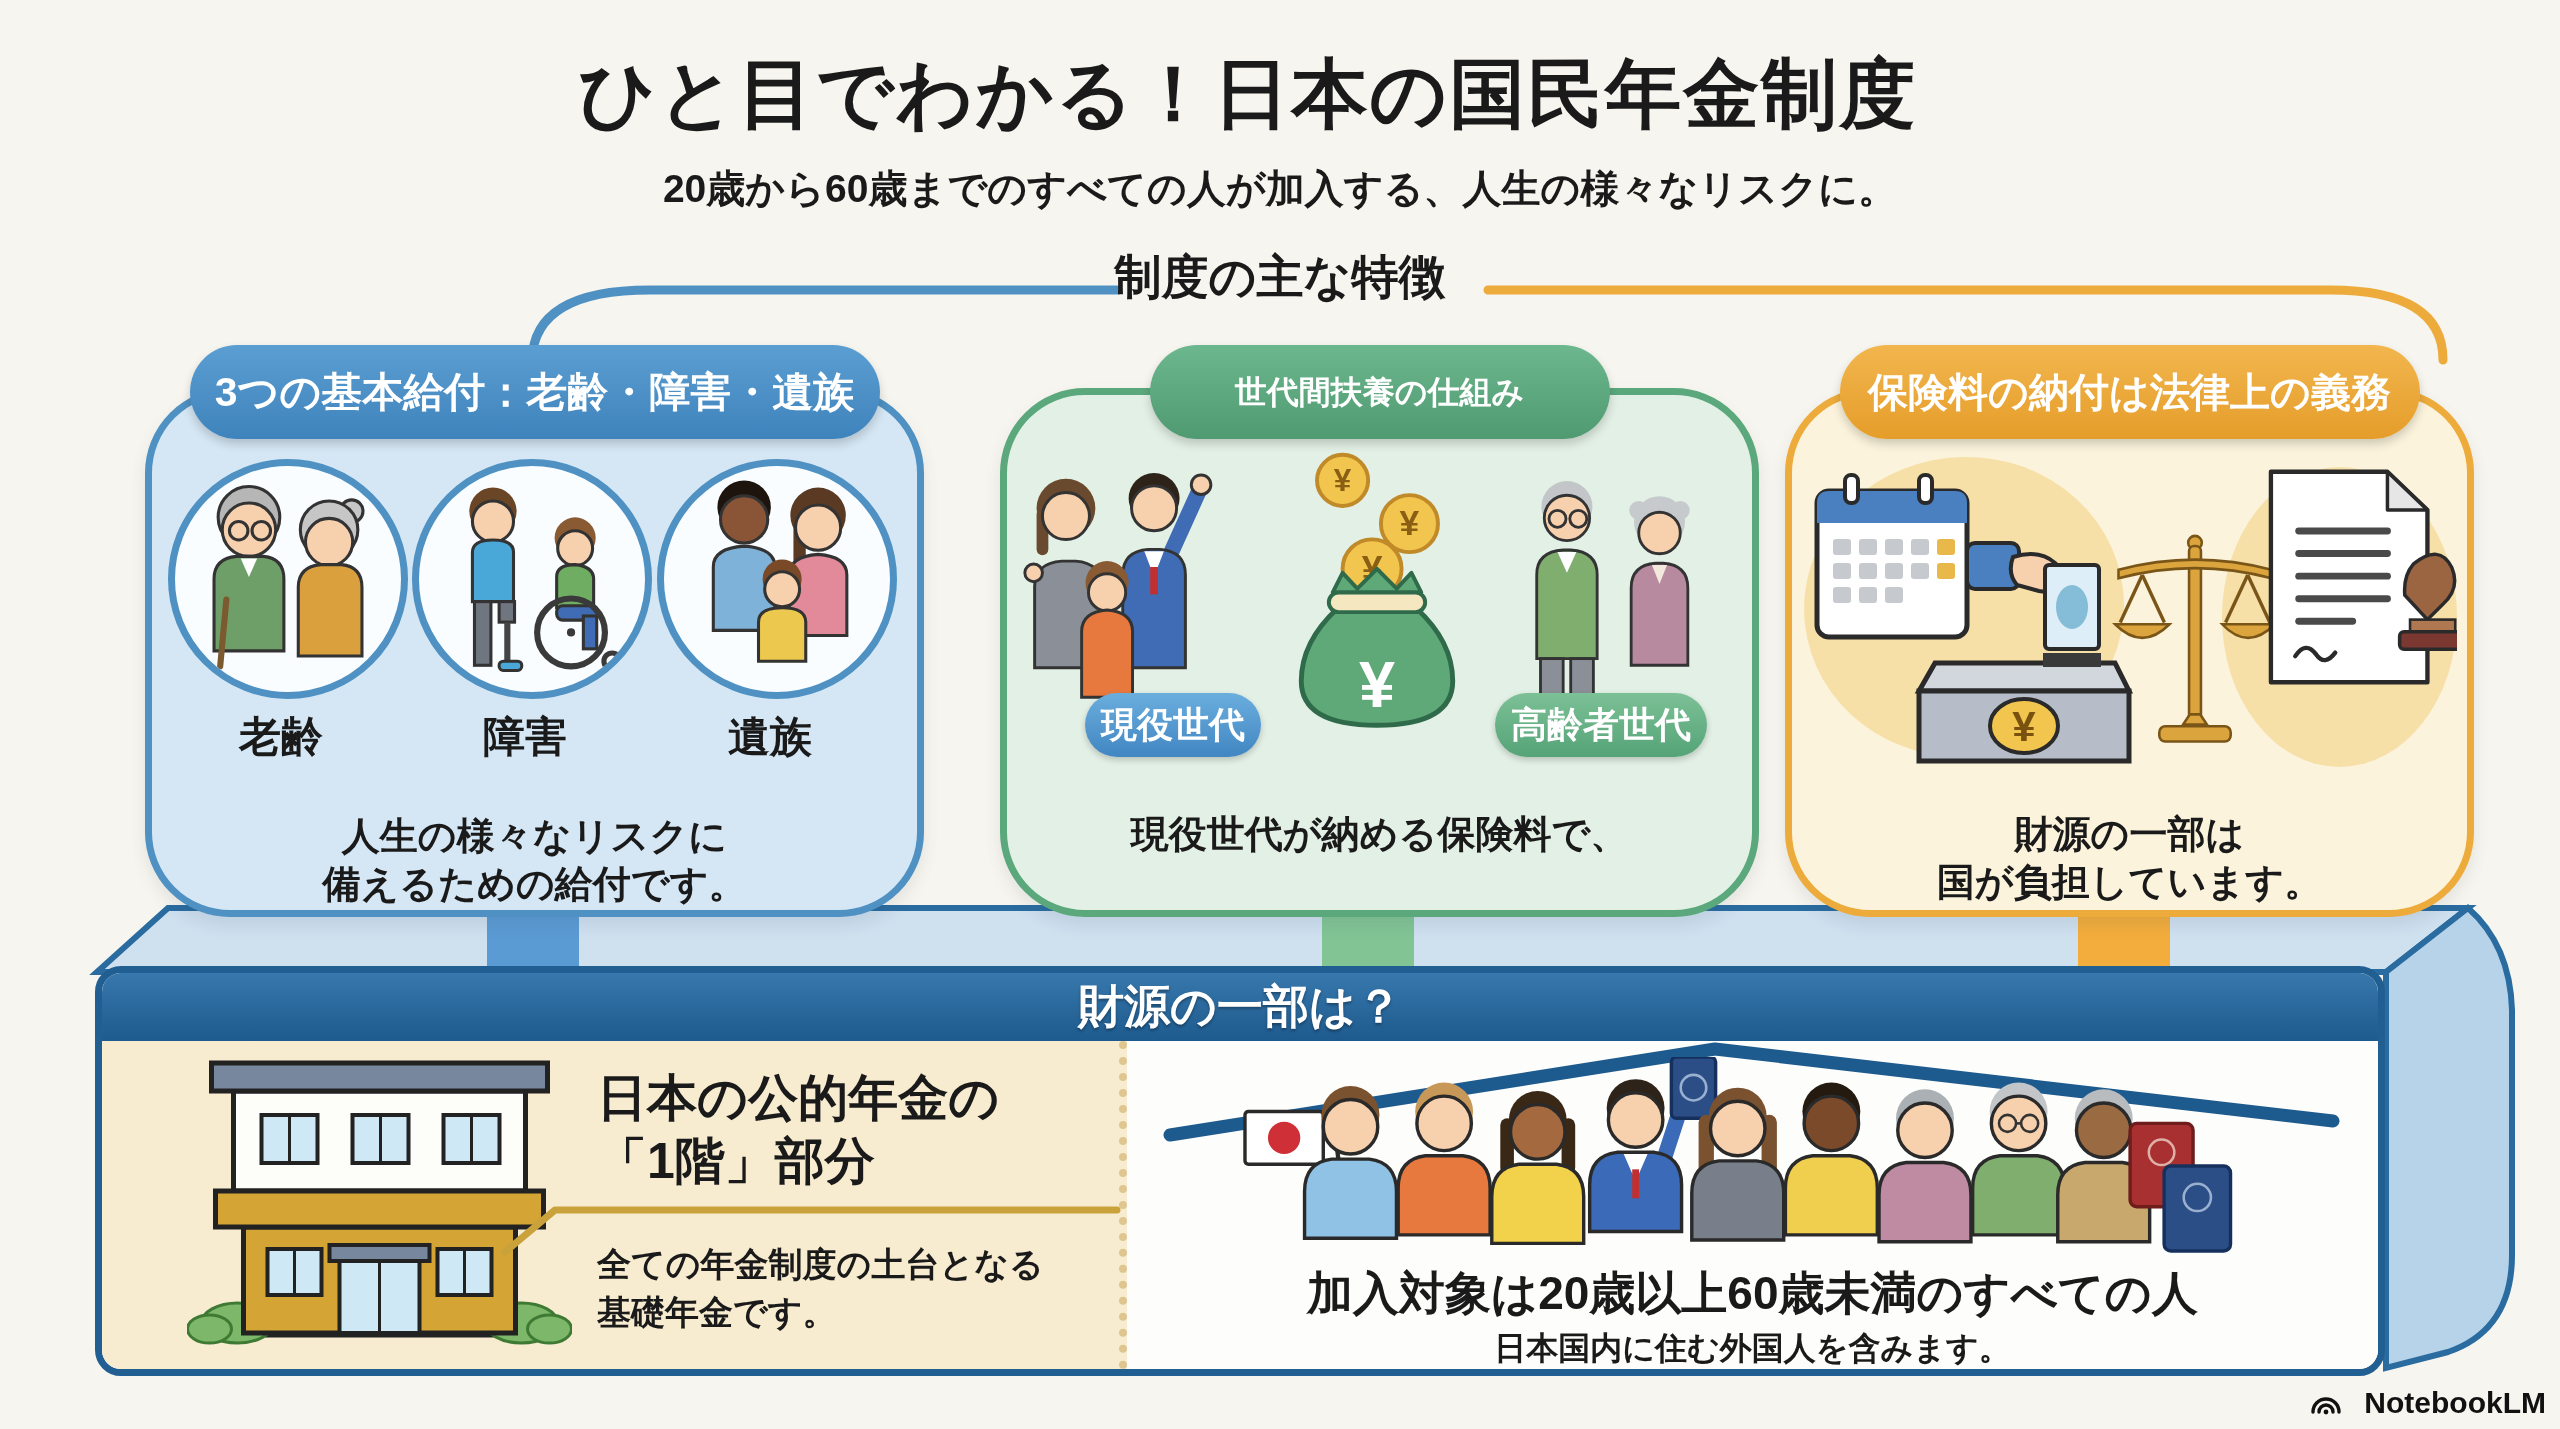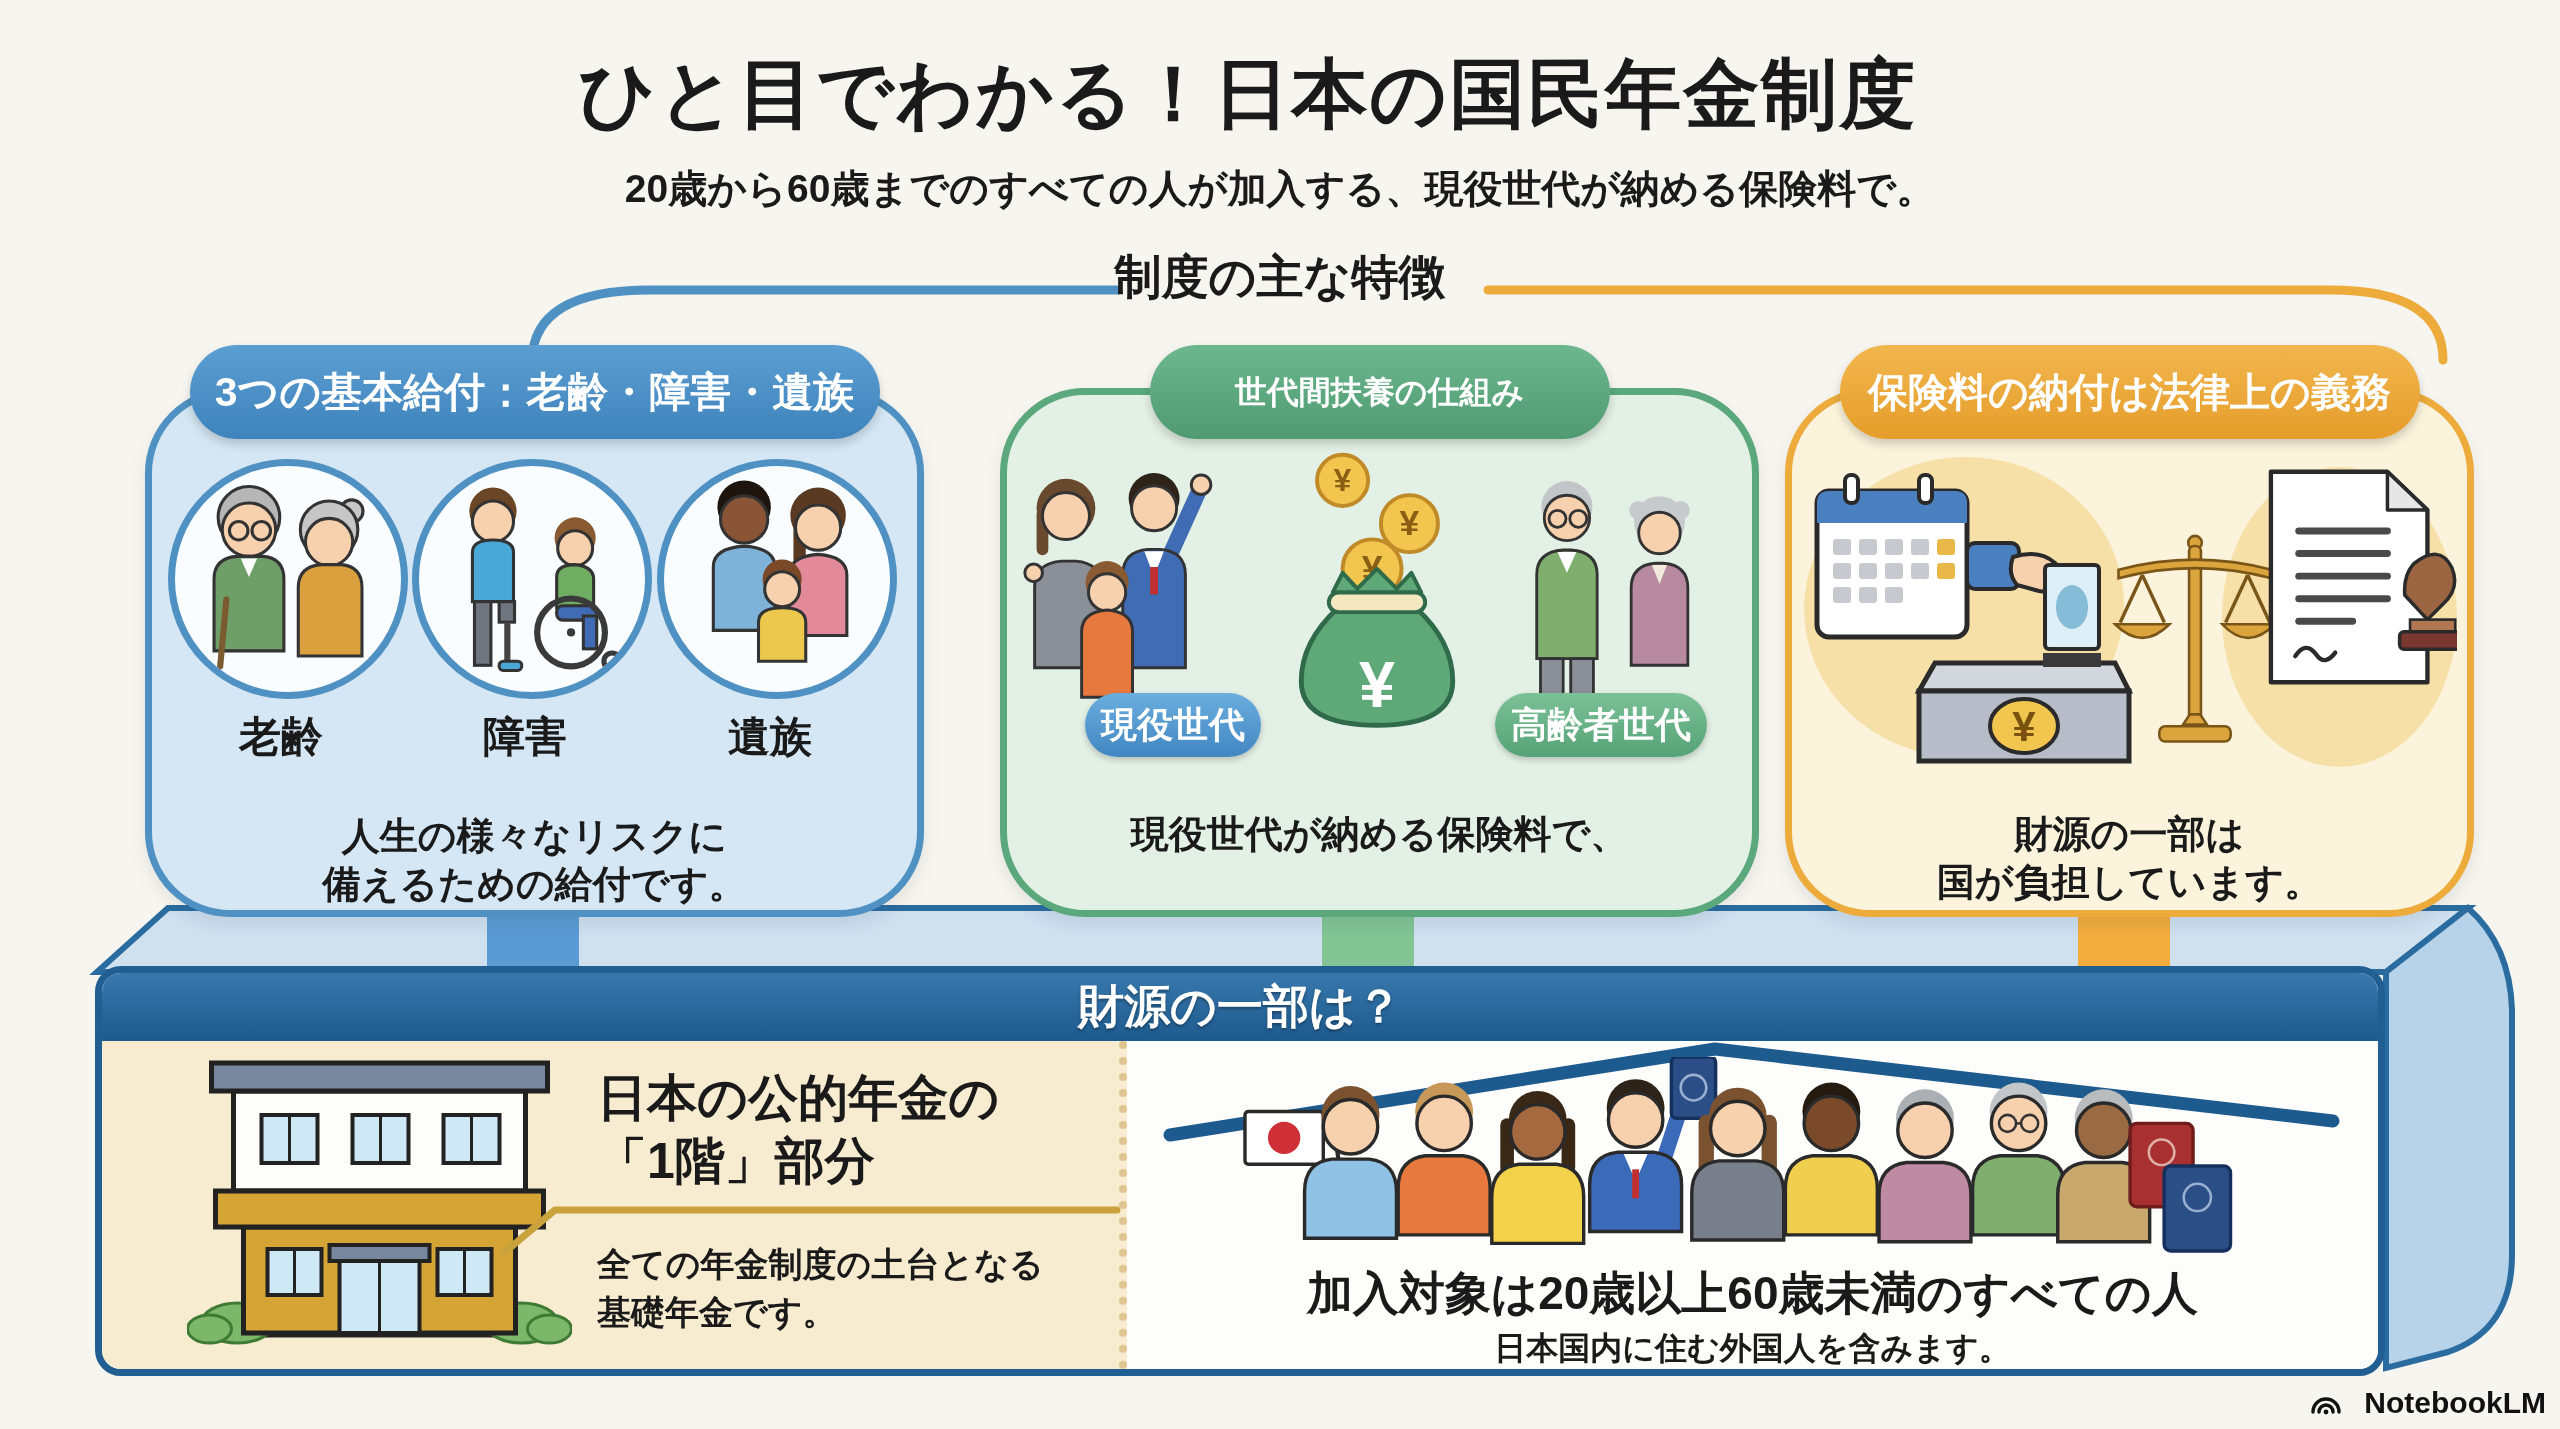--- a/index.html
+++ b/index.html
@@ -63,21 +63,21 @@
   
   .brand{position:absolute;top:1386px;right:14px;display:flex;align-items:center;gap:20px;z-index:6;}
   .brand-text{font-size:30px;font-weight:700;color:#111;}
 </style>
 </head>
 <body>
 
 <div class="page">
 
   <div class="abs ctr title">ひと目でわかる！日本の国民年金制度</div>
-  <div class="abs ctr subtitle">20歳から60歳までのすべての人が加入する、現役世代が納める保険料で。</div>
+  <div class="abs ctr subtitle">20歳から60歳までのすべての人が加入する、人生の様々なリスクに。</div>
 
   <svg class="abs bracket-svg" width="2560" height="1429" viewBox="0 0 2560 1429">
     <path d="M 1118 290 L 650 290 Q 534 290 532 360" fill="none" stroke="#4e91c2" stroke-width="9" stroke-linecap="round"></path>
     <path d="M 1488 290 L 2330 290 Q 2443 290 2443 360" fill="none" stroke="#edab3c" stroke-width="9" stroke-linecap="round"></path>
   </svg>
   <div class="abs ctr features-header">制度の主な特徴</div>
 
   <section class="card card-blue">
     <div class="pill pill-blue">3つの基本給付：老齢・障害・遺族</div>
 

